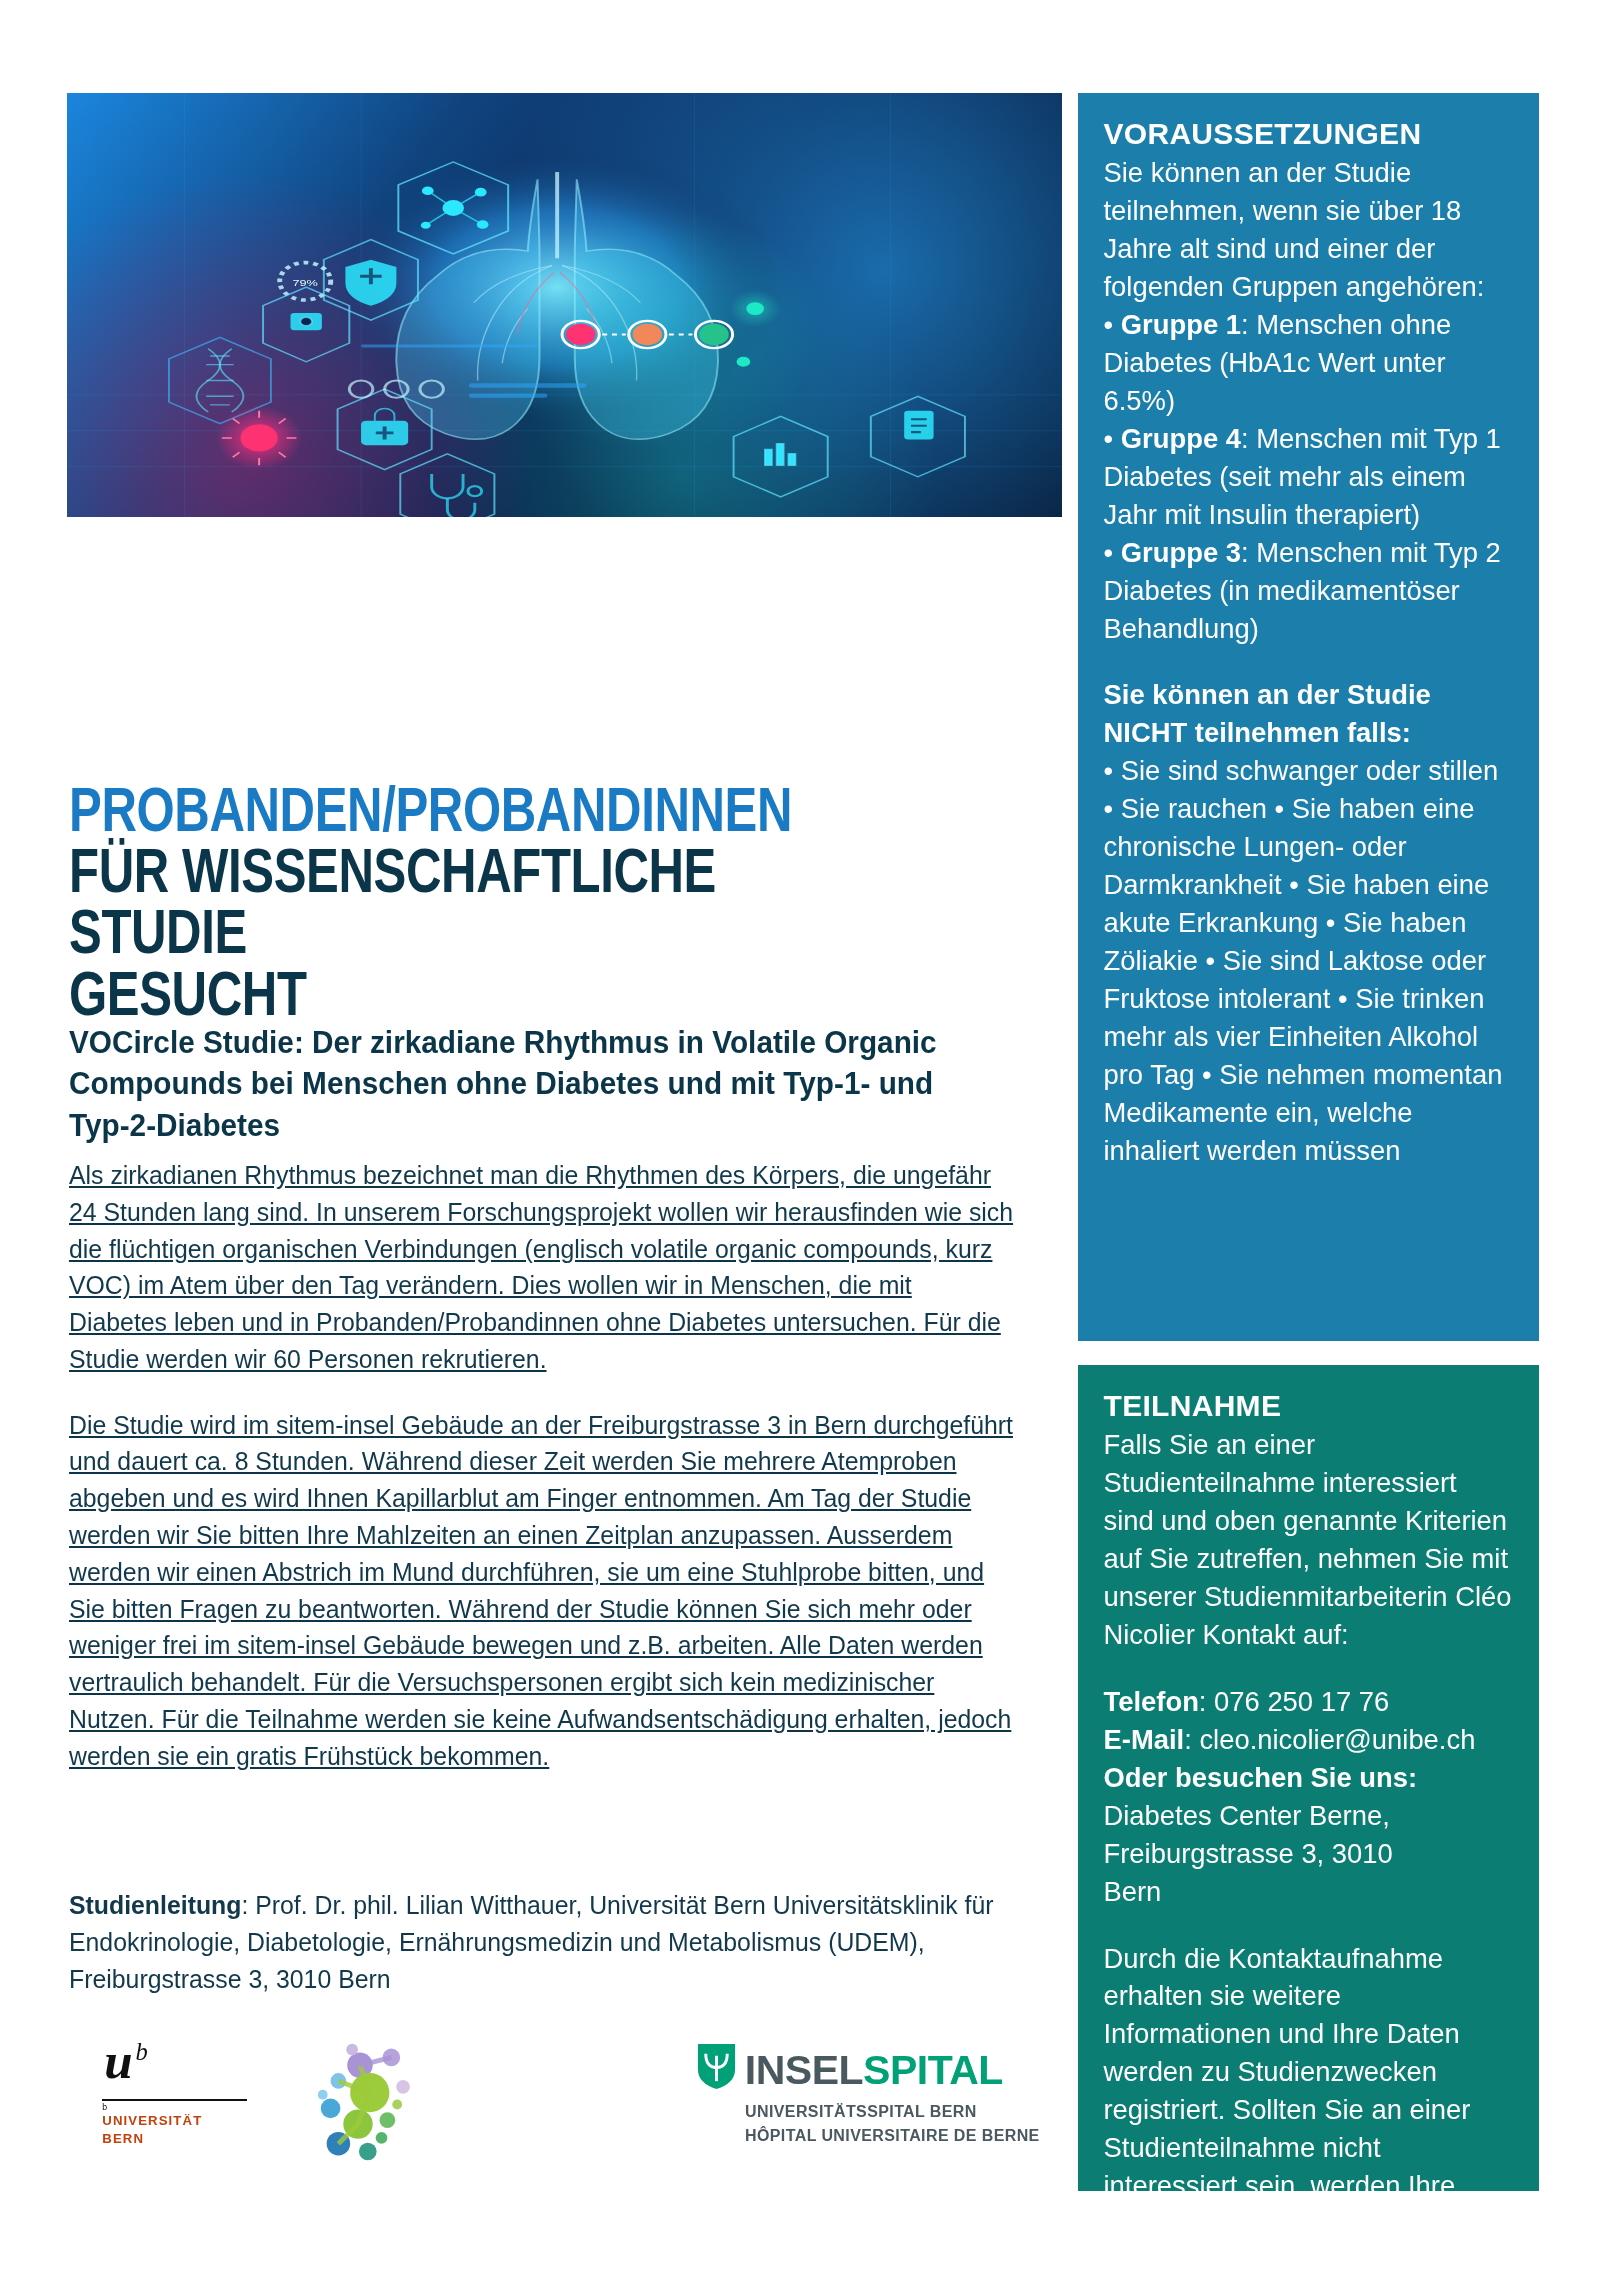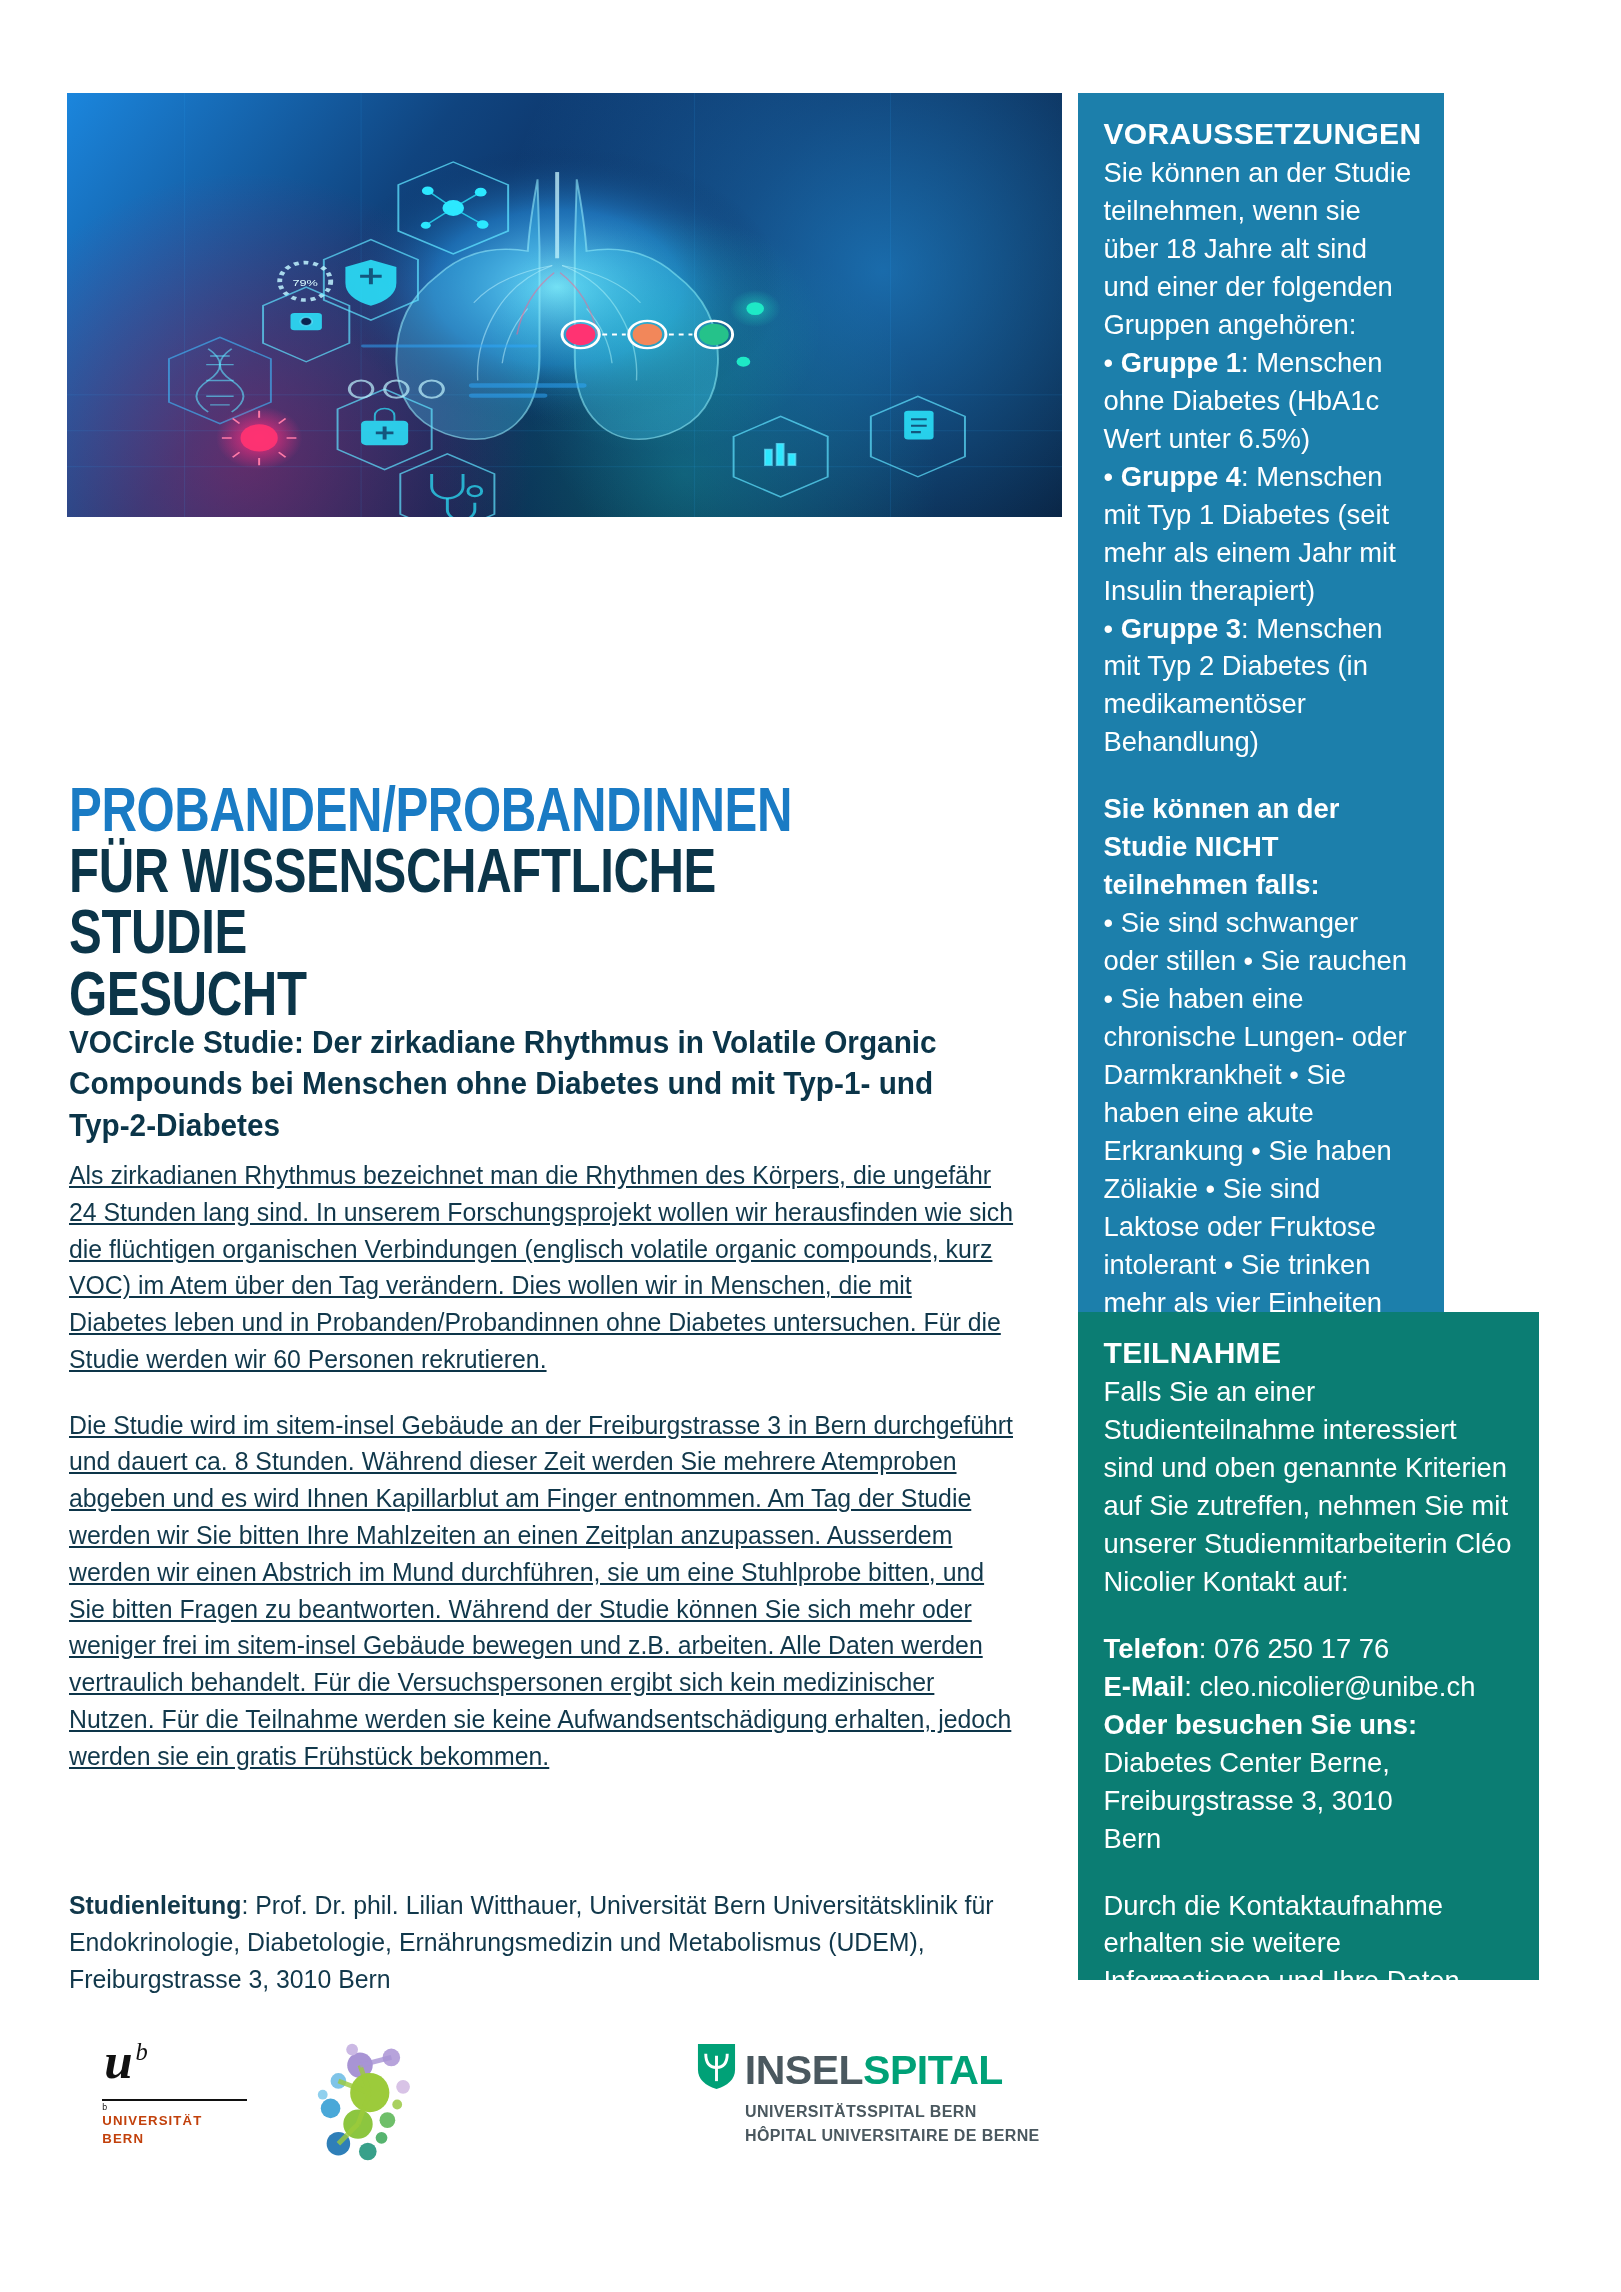--- a/index.html
+++ b/index.html
@@ -92,24 +92,24 @@
   .insel-shield{width:41px;height:49px;margin-right:7.8px;}
   .insel-word{font-size:41px;font-weight:700;letter-spacing:-0.5px;line-height:1;}
   .insel-word .a{color:#4a585f;}
   .insel-word .b{color:#00a177;}
   .insel-sub{margin-top:9.8px;margin-left:49px;font-size:16px;font-weight:700;
              color:#4a585f;letter-spacing:0.4px;line-height:1.45;}
 
   
   .box{position:absolute;color:#fff;}
   .box-blue{
-    left:1078px;top:93px;width:366px;height:1248px;background:#1c7fab;
+    left:1078px;top:93px;width:461px;height:1248px;background:#1c7fab;
   }
   .box-green{
-    left:1078px;top:1312px;width:461px;height:668px;background:#0b7d73;
+    left:1078px;top:1365px;width:461px;height:826px;background:#0b7d73;
   }
   .box-inner{padding:21.6px 25.5px 0 25.5px;}
   .box h2{
     margin:0 0 2px 0;font-size:30px;font-weight:700;letter-spacing:0.3px;line-height:1.25;
   }
   .box p{margin:0;font-size:27.4px;line-height:1.385;font-weight:400;}
   .box p.gap{margin-top:29px;}
   .box b{font-weight:700;}
 </style>
 </head>

